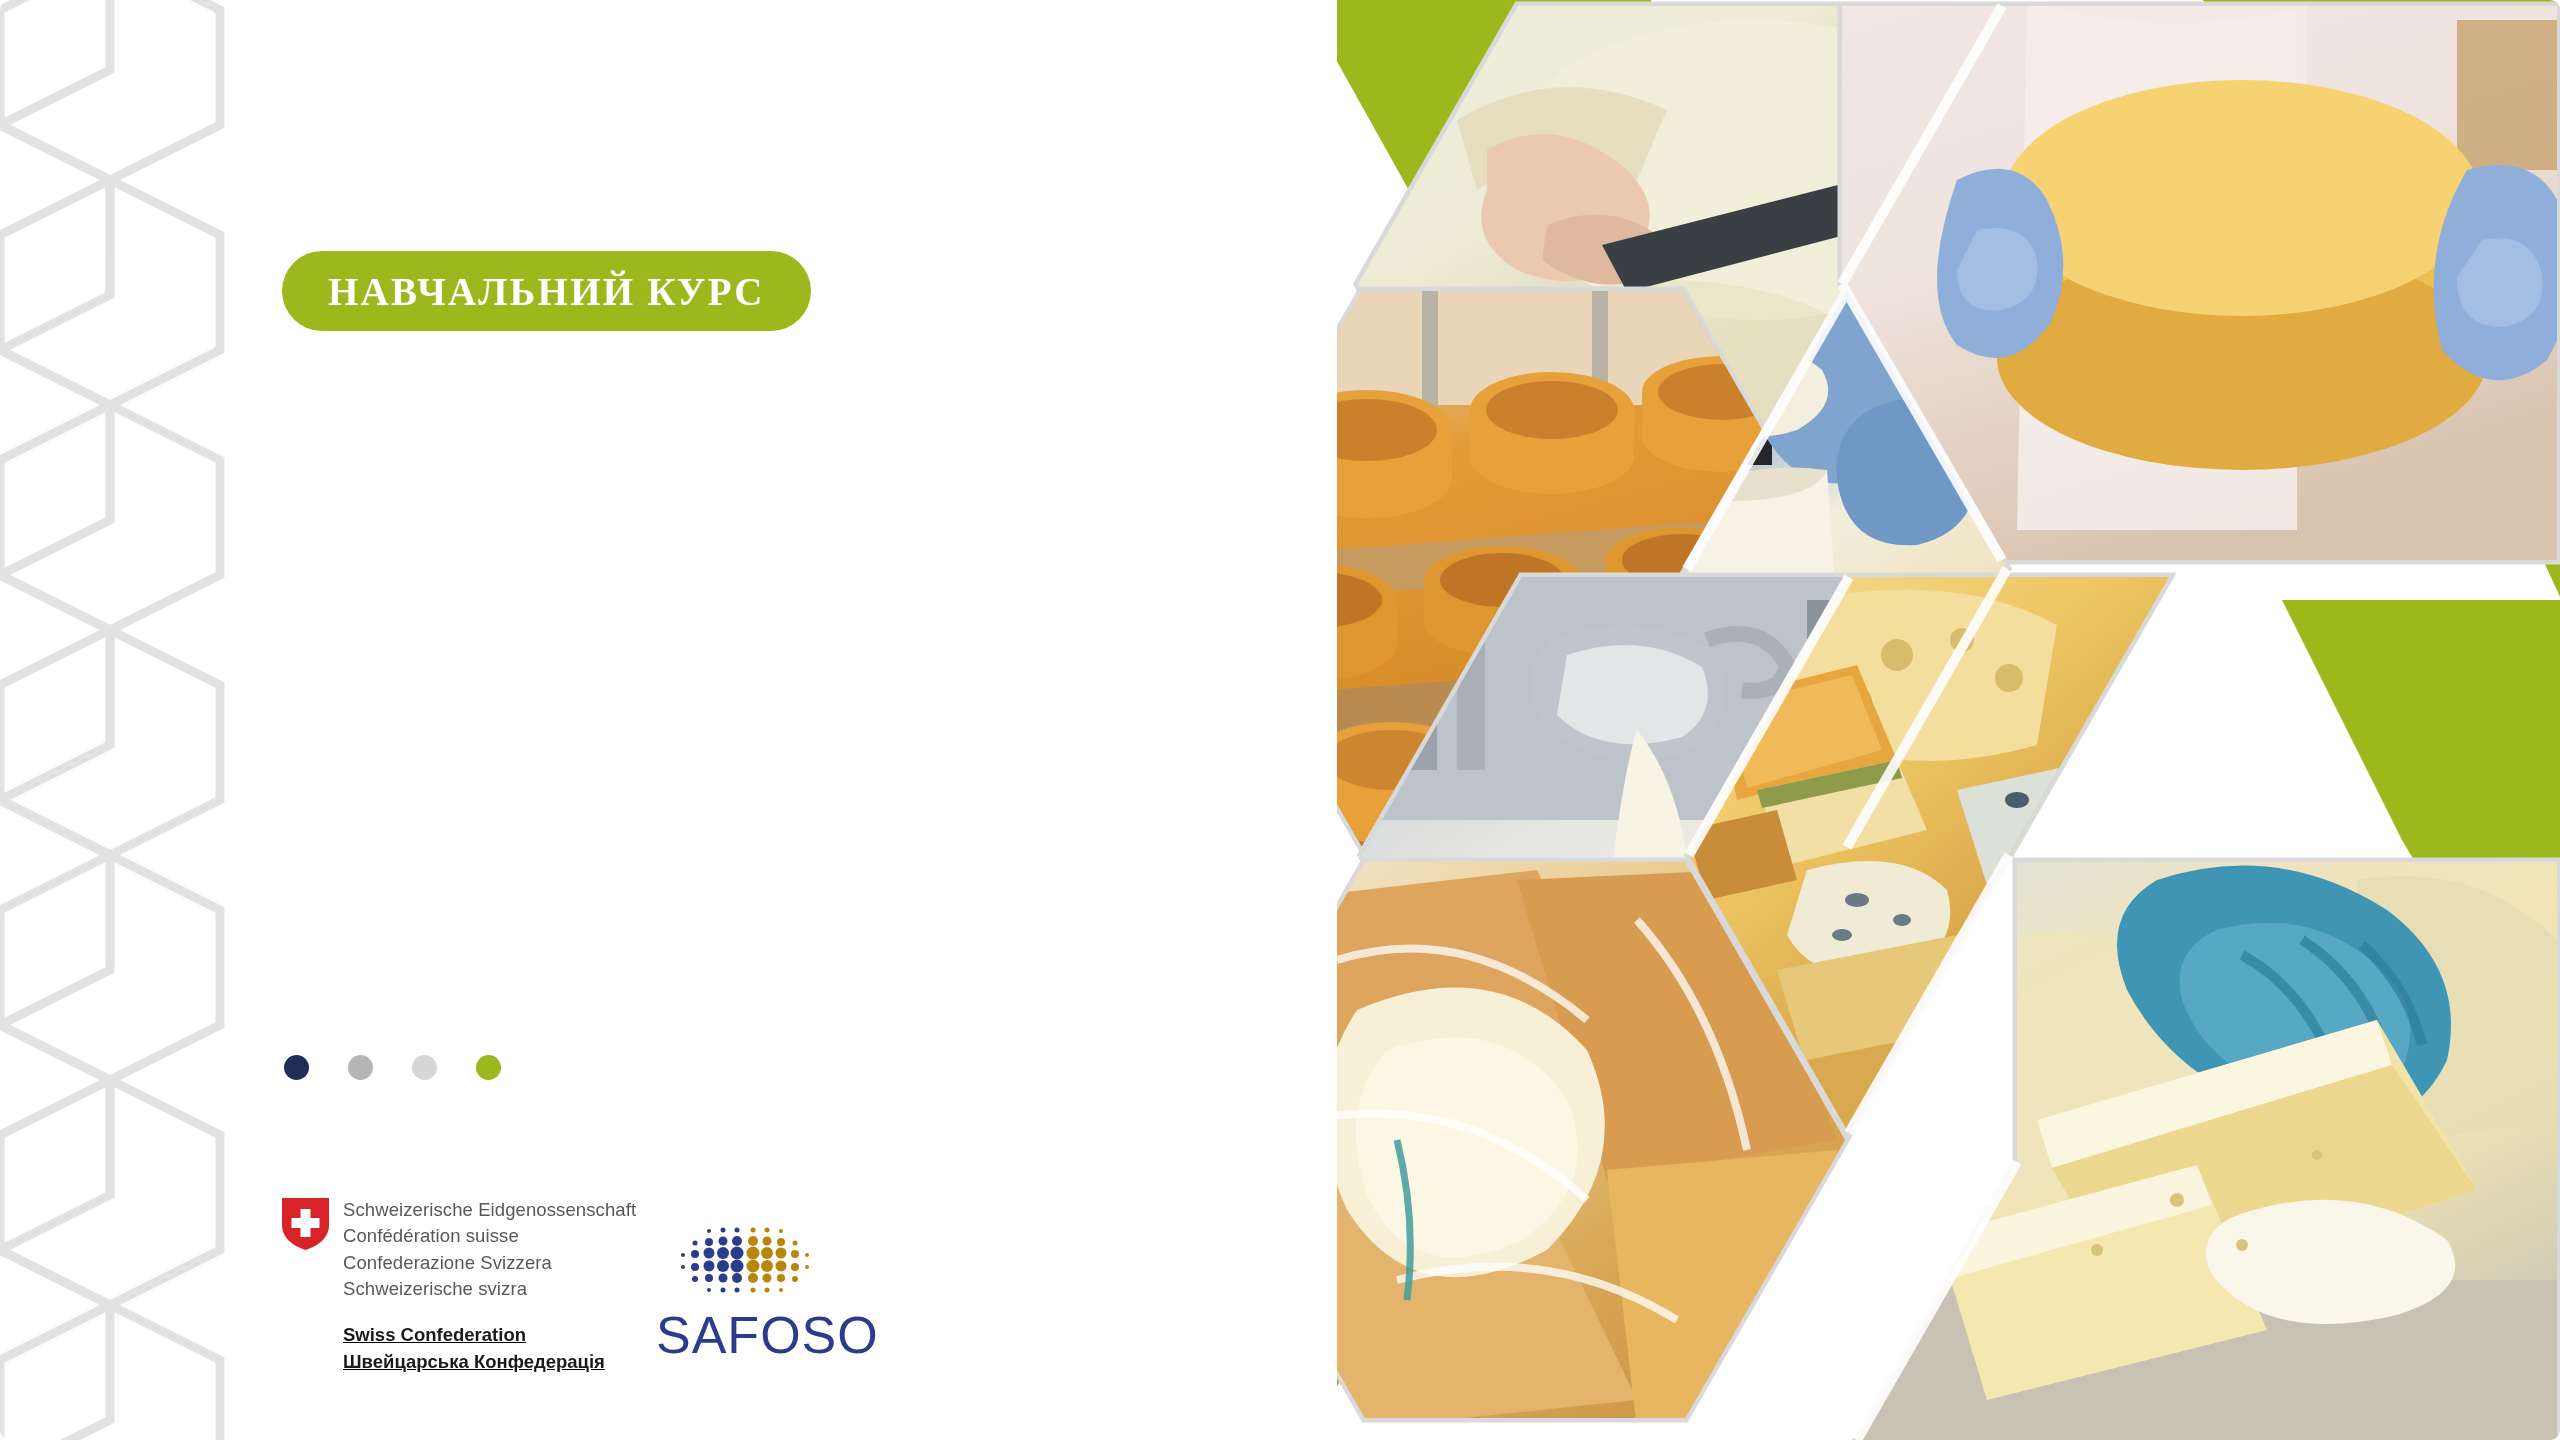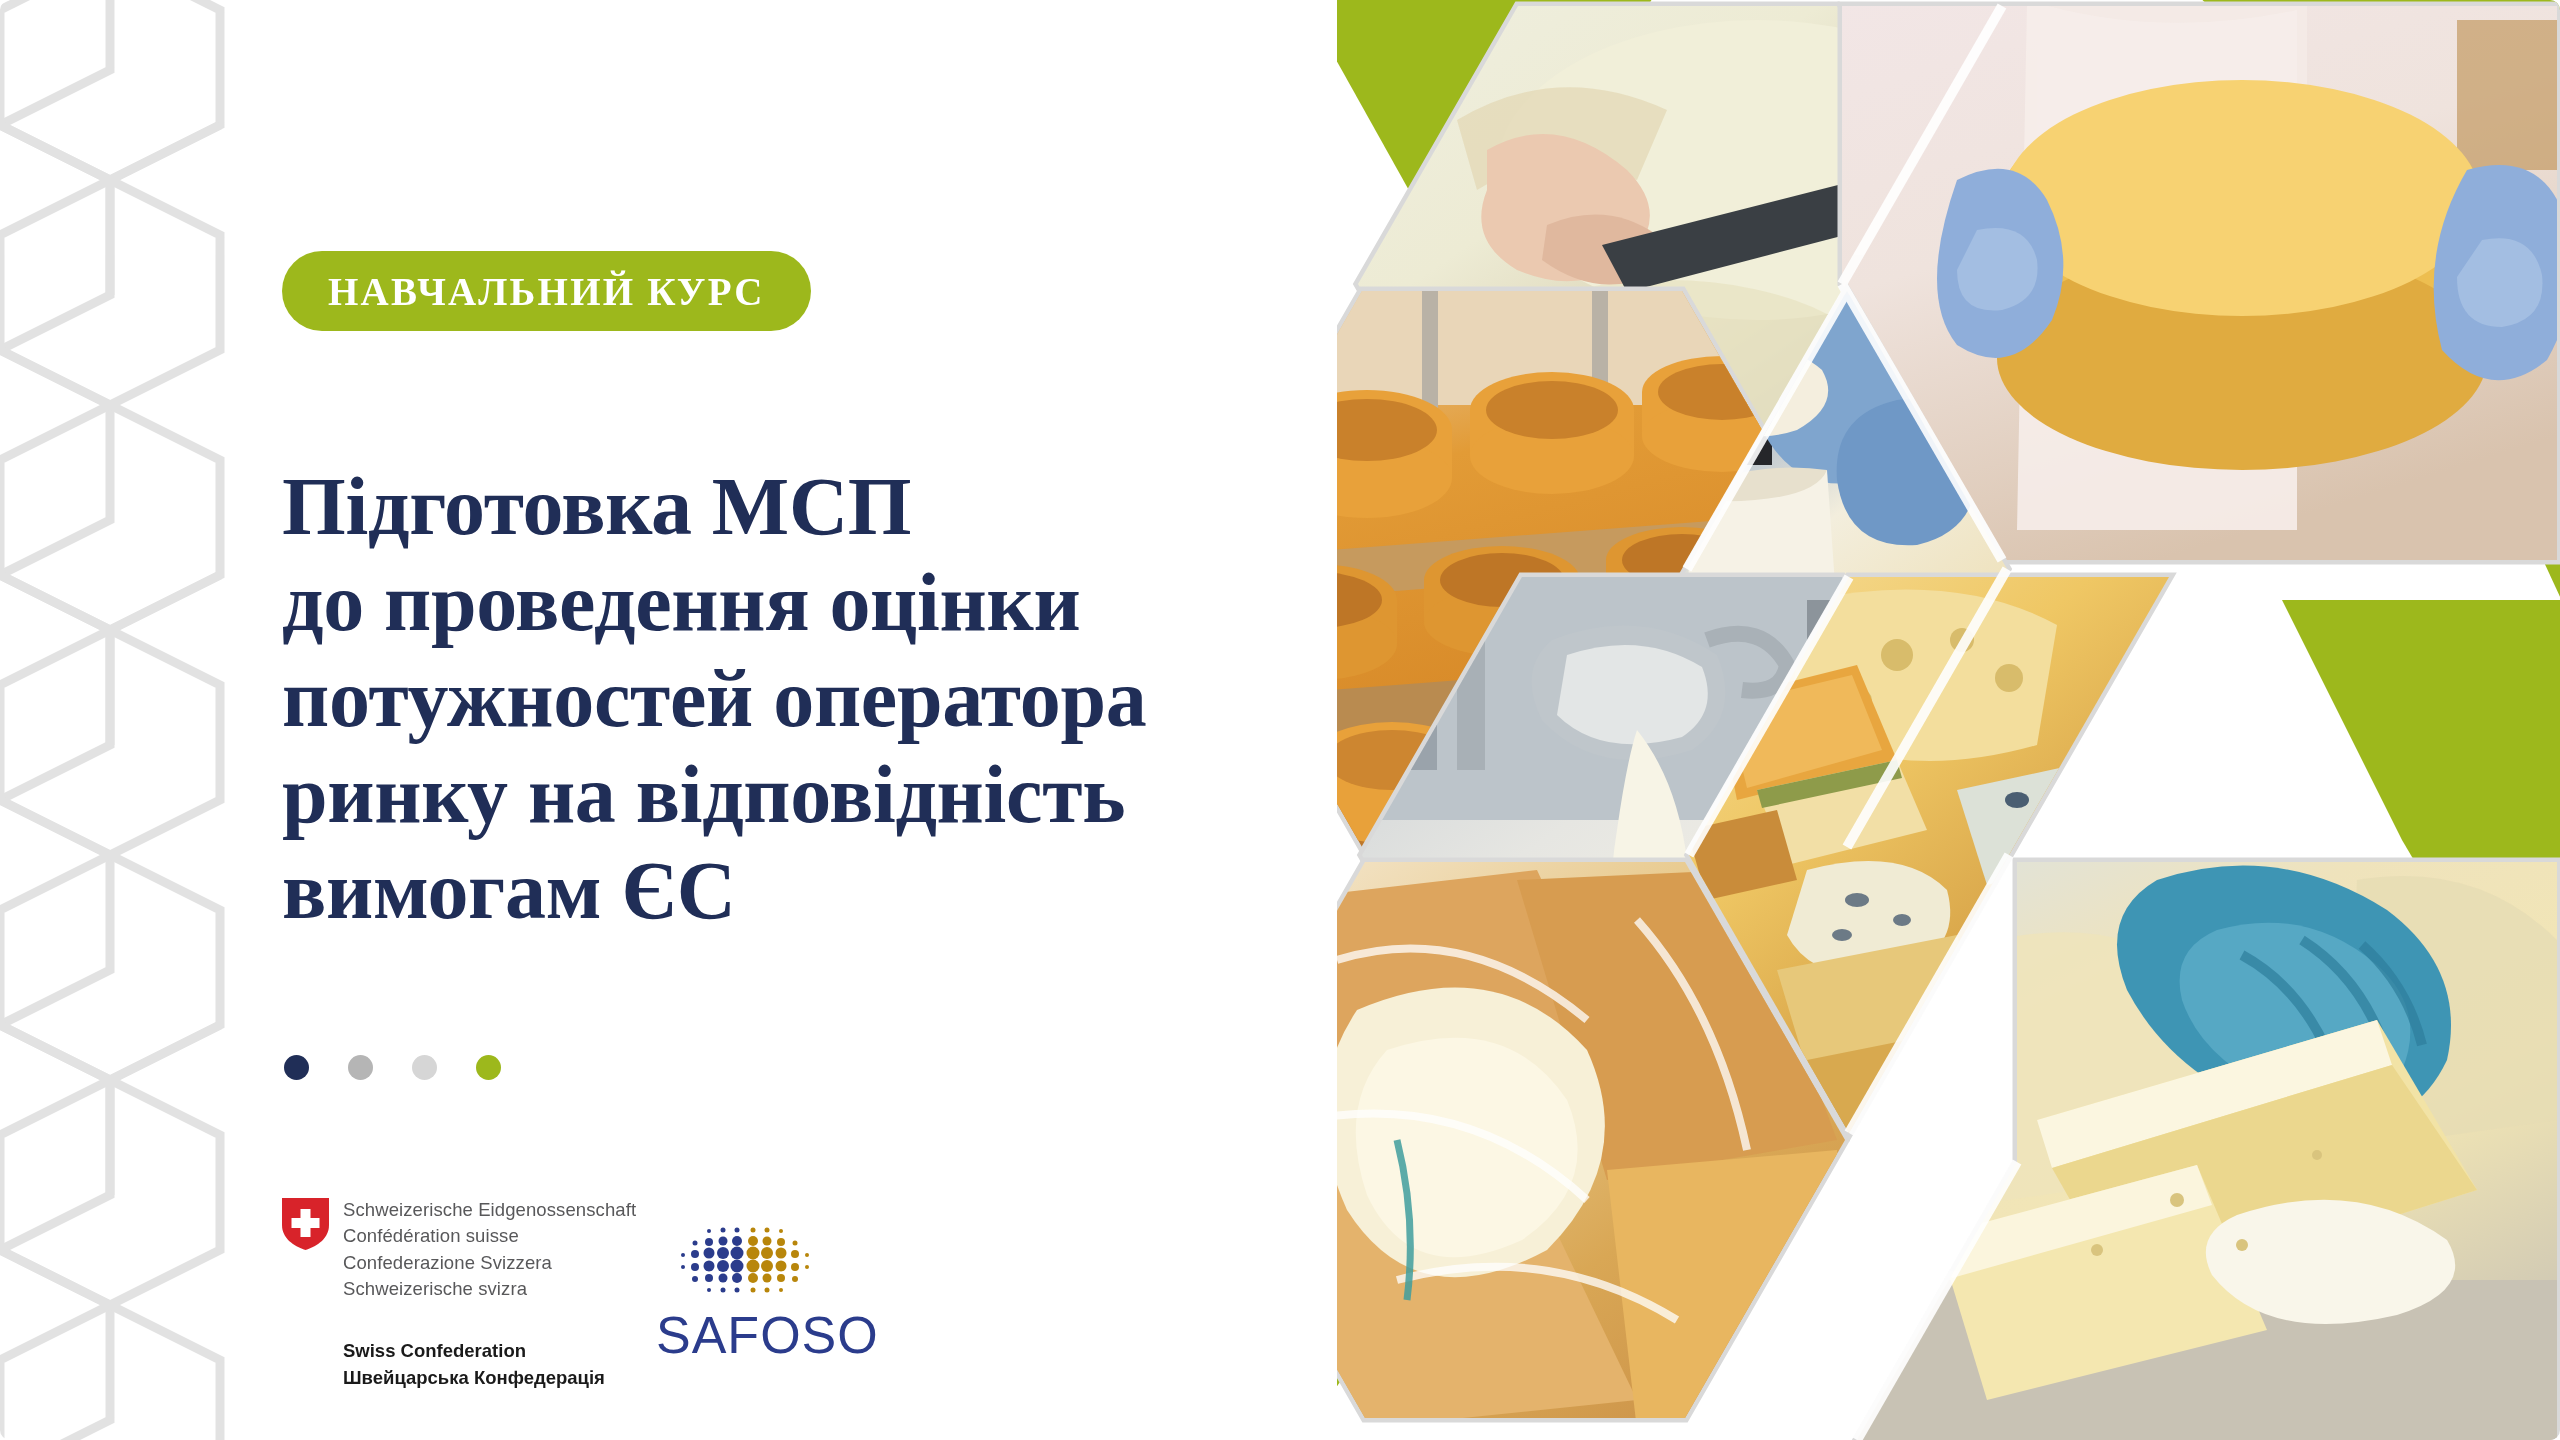--- a/index.html
+++ b/index.html
@@ -50,21 +50,21 @@
   .shield{width:47px;height:52px;flex:0 0 auto;margin-top:3px;}
   .swisstext{padding-top:2px;}
   .swisstext .ln{
     font-family:Liberation Sans, sans-serif;
     font-size:18.5px;line-height:1.42;color:#58585A;white-space:nowrap;
     letter-spacing:0.1px;
   }
   .swisstext .bold{
     font-weight:700;color:#1A1A1A;font-size:18.5px;line-height:1.45;white-space:nowrap;
   }
-  .swiss-bold-block{margin-top:36px;}
+  .swiss-bold-block{margin-top:20px;text-decoration:underline;}
 
   .fibl{
     margin-left:42px;margin-top:30px;
     font-family:"Liberation Sans",sans-serif;
     font-size:96px;font-weight:700;color:#0D7F8C;
     letter-spacing:-3px;line-height:1;
   }
 
   .safoso{margin-left:44px;margin-top:24px;width:180px;}
   .safoso-mark{display:block;margin:0 auto 4px;}
@@ -110,27 +110,20 @@
       </g>
     </g>
   </svg>
 
   <div class="content">
 
     <div class="badge">
       <span class="badge-label">НАВЧАЛЬНИЙ КУРС</span>
     </div>
 
-    <h1 class="headline">
-      <span class="hl-line">Підготовка МСП</span>
-      <span class="hl-line">до проведення оцінки</span>
-      <span class="hl-line">потужностей оператора</span>
-      <span class="hl-line">ринку на відповідність</span>
-      <span class="hl-line">вимогам ЄС</span>
-    </h1>
 
     <div class="dots">
       <span class="dot" style="background:#202E57"></span>
       <span class="dot" style="background:#B5B5B5"></span>
       <span class="dot" style="background:#D6D6D6"></span>
       <span class="dot" style="background:#9DB81C"></span>
     </div>
 
     <div class="logos">
 

